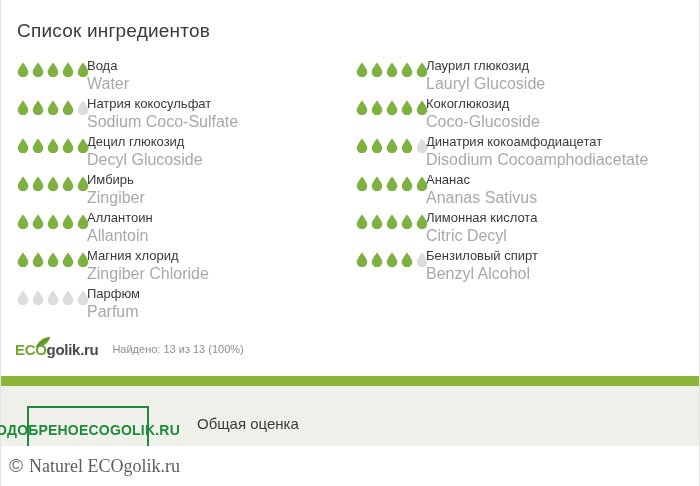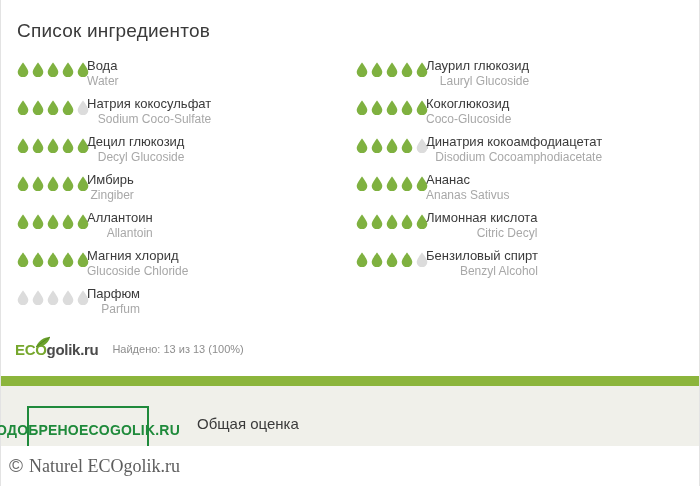--- a/index.html
+++ b/index.html
@@ -65,23 +65,22 @@
   .drop svg { display: block; }
   .names {
     padding-top: 0px;
     line-height: 1.25;
   }
   .name-ru {
     font-size: 13px;
     color: #3a3a3a;
   }
   .name-en {
-    font-size: 12px;
+    font-size: 16px;
     color: #a8a8a8;
-    text-align: right;
   }
   .footer-found {
     display: flex;
     align-items: center;
     padding: 8px 0 0 14px;
     height: 34px;
   }
   .logo-eco {
     font-size: 15px;
     font-weight: bold;
@@ -365,21 +364,21 @@
               </svg>
             </span>
             <span class="drop">
               <svg width="12" height="15" viewBox="0 0 12 15">
                 <path d="M6 0.5 C6 0.5 11.3 7 11.3 10 A5.3 5.3 0 0 1 0.7 10 C0.7 7 6 0.5 6 0.5 Z" fill="#7fb140"></path>
               </svg>
             </span>
           </div>
           <div class="names">
             <div class="name-ru">Магния хлорид</div>
-            <div class="name-en">Glucoside Chloride</div>
+            <div class="name-en">Zingiber Chloride</div>
           </div>
         </div>
         <div class="row">
           <div class="drops">
             <span class="drop">
               <svg width="12" height="15" viewBox="0 0 12 15">
                 <path d="M6 0.5 C6 0.5 11.3 7 11.3 10 A5.3 5.3 0 0 1 0.7 10 C0.7 7 6 0.5 6 0.5 Z" fill="#dcdcdc"></path>
               </svg>
             </span>
             <span class="drop">

